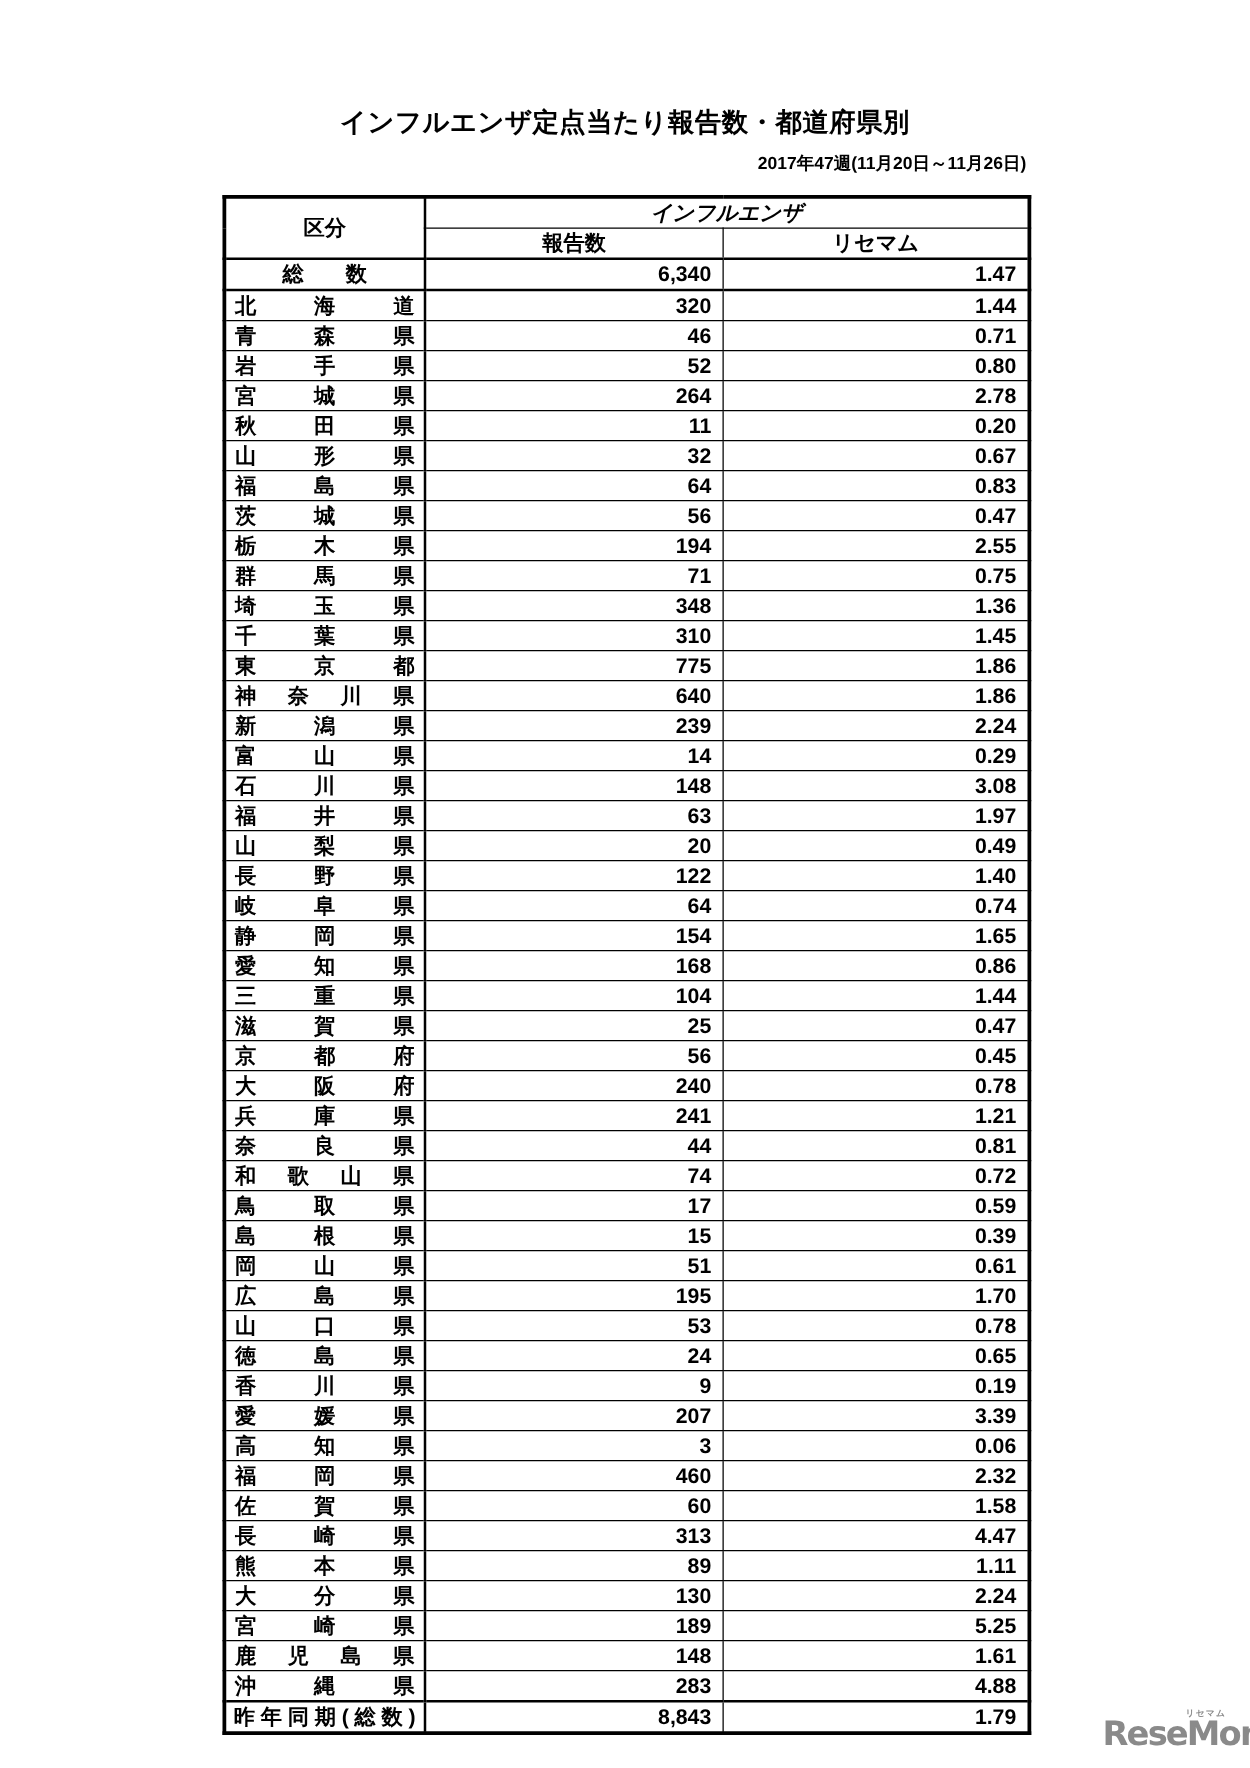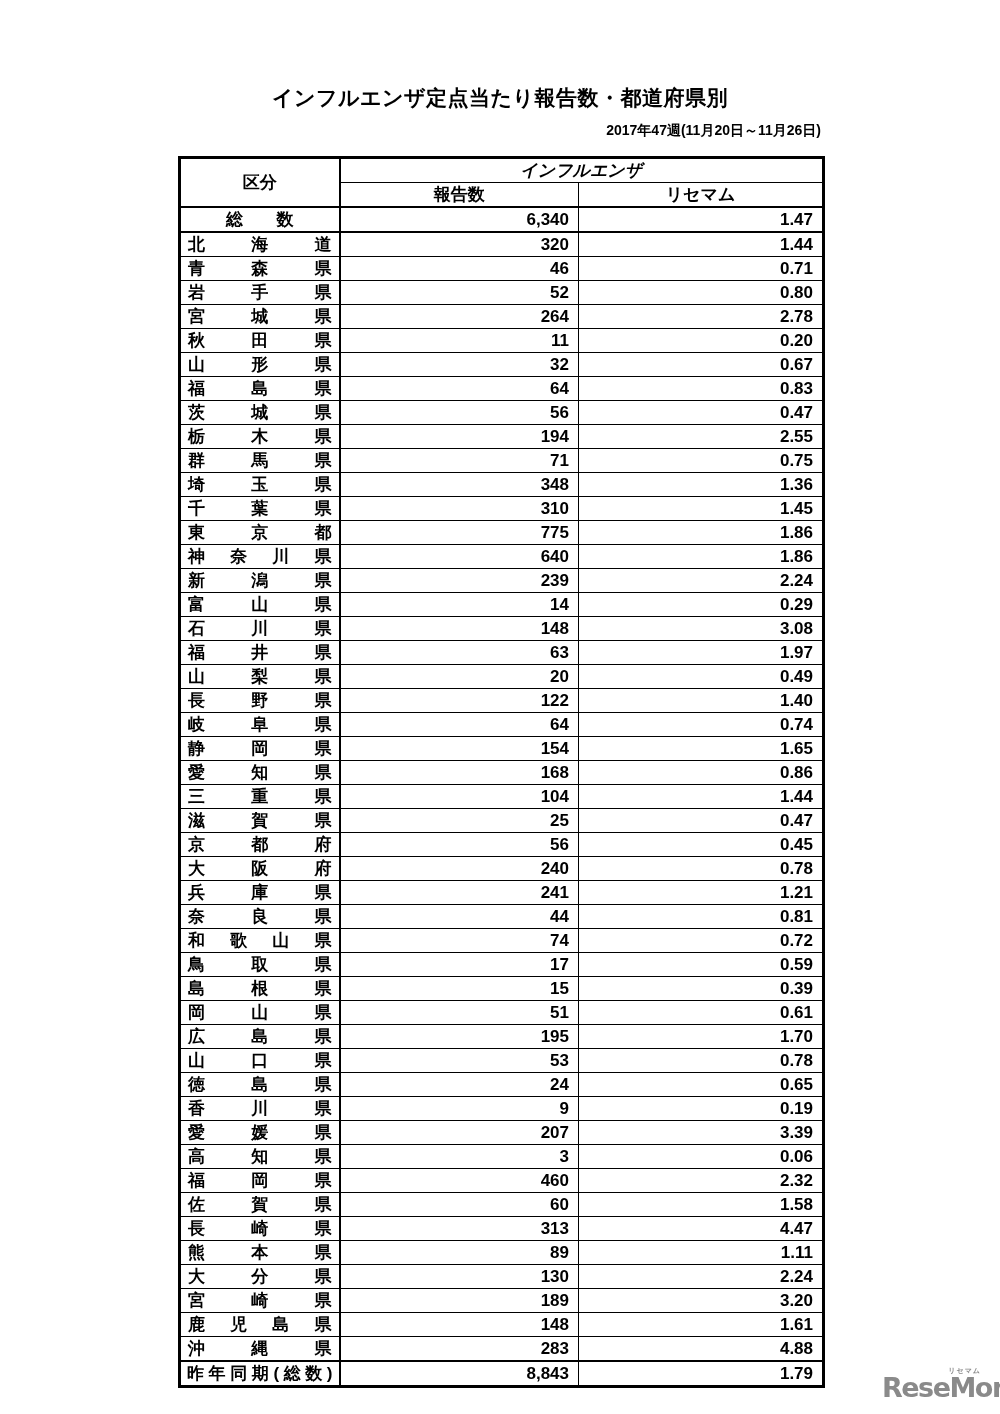--- a/index.html
+++ b/index.html
@@ -612,21 +612,21 @@
           </tr>
           <tr>
             <td class="c-name">
               <span class="just">
                 <span>宮</span>
                 <span>崎</span>
                 <span>県</span>
               </span>
             </td>
             <td class="c-num">189</td>
-            <td class="c-num">3.20</td>
+            <td class="c-num">5.25</td>
           </tr>
           <tr>
             <td class="c-name">
               <span class="just">
                 <span>鹿</span>
                 <span>児</span>
                 <span>島</span>
                 <span>県</span>
               </span>
             </td>

